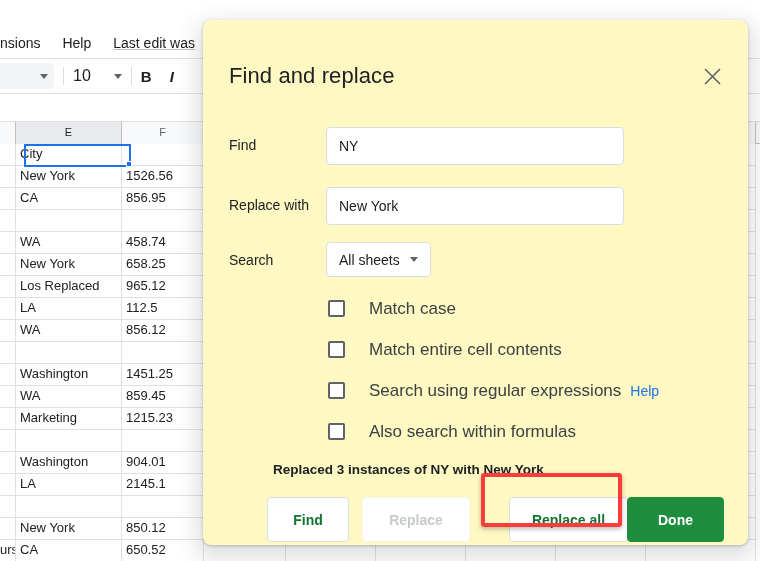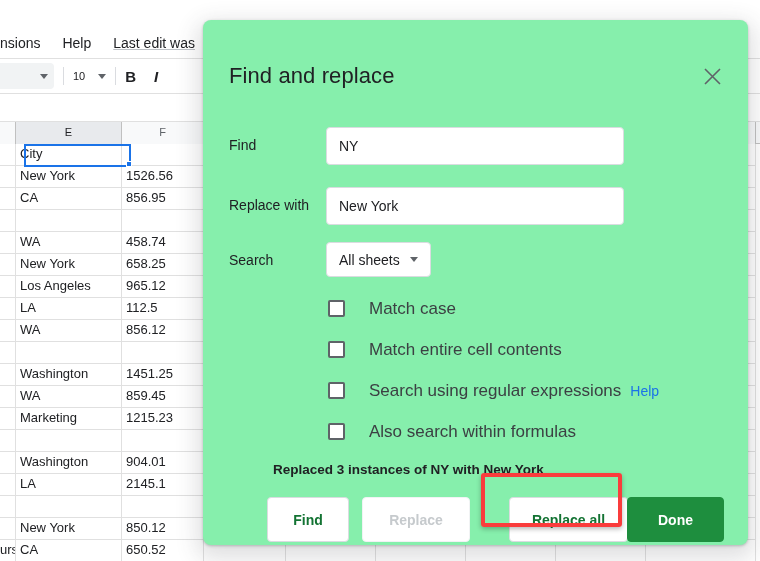--- a/index.html
+++ b/index.html
@@ -39,22 +39,22 @@
     width: 62px; height: 26px; background: #f1f3f4; border-radius: 4px;
     display: flex; align-items: center; justify-content: flex-end;
     padding-right: 6px; margin-left: -8px;
   }
   .caret {
     width: 0; height: 0; border-left: 4px solid transparent;
     border-right: 4px solid transparent; border-top: 5px solid #5f6368;
   }
   .tb-div { width: 1px; height: 18px; background: #dadce0; margin: 0 9px; }
   .tb-size {
-    display: flex; align-items: center; gap: 13px;
-    font-size: 11px; color: #202124;
+    display: flex; align-items: center; gap: 23px;
+    font-size: 16px; color: #202124;
   }
   .tb-bold { font-weight: bold; font-size: 15px; color: #202124; }
   .tb-italic { font-style: italic; font-weight: bold; font-size: 15px; color: #202124; }
   .tb-right-caret { position: absolute; right: 12px; top: 14px; }
 
   .toolbar-sep2 {
     position: absolute; left: 0; top: 93px; width: 760px; height: 1px;
     background: #e0e0e0;
   }
   .formula-strip {
@@ -102,21 +102,21 @@
   }
   .selhandle {
     position: absolute; left: 126px; top: 17px; width: 6px; height: 6px;
     background: #1a73e8; border: 1px solid #fff;
   }
 
   
   .scrim { position: absolute; inset: 0; background: transparent; }
   .dialog {
     position: absolute; left: 203px; top: 20px; width: 545px; height: 525px;
-    background: #86efac; border-radius: 8px;
+    background: #fef9c3; border-radius: 8px;
     box-shadow: 0 1px 3px rgba(60,64,67,.30), 0 8px 22px 6px rgba(60,64,67,.16);
     overflow: hidden;
   }
   .dlg-title {
     position: absolute; left: 26px; top: 43px;
     font-size: 22px; color: #202124; font-weight: 400; letter-spacing: .1px;
   }
   .dlg-close {
     position: absolute; right: 20px; top: 40px; width: 32px; height: 32px;
     display: flex; align-items: center; justify-content: center;
@@ -295,21 +295,21 @@
             <div class="cell cell-f">658.25</div>
             <div class="cell cell-g"></div>
             <div class="cell cell-h"></div>
             <div class="cell cell-i"></div>
             <div class="cell cell-j"></div>
             <div class="cell cell-k"></div>
             <div class="cell cell-l"></div>
           </div>
           <div class="row">
             <div class="cell cell-d"></div>
-            <div class="cell cell-e">Los Angeles</div>
+            <div class="cell cell-e">Los Replaced</div>
             <div class="cell cell-f">965.12</div>
             <div class="cell cell-g"></div>
             <div class="cell cell-h"></div>
             <div class="cell cell-i"></div>
             <div class="cell cell-j"></div>
             <div class="cell cell-k"></div>
             <div class="cell cell-l"></div>
           </div>
           <div class="row">
             <div class="cell cell-d"></div>

